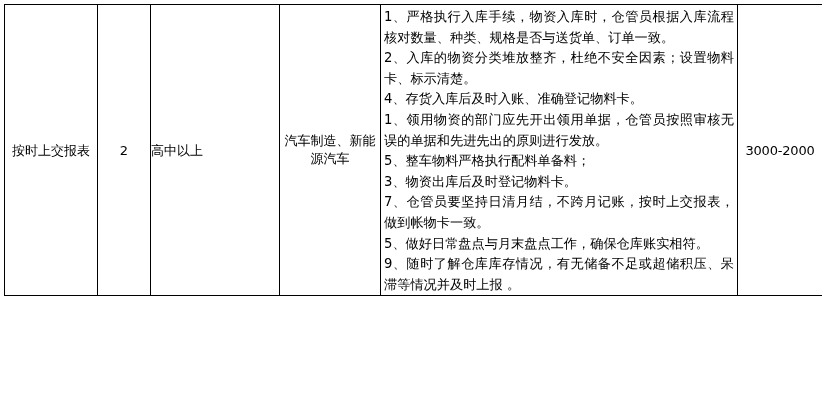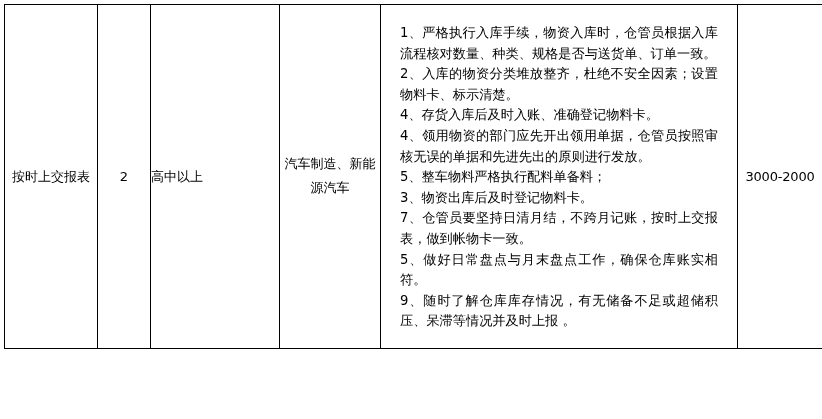--- a/index.html
+++ b/index.html
@@ -61,24 +61,24 @@
   }
   td.c-salary {
     width: 84px;
     text-align: center;
     font-size: 13.5px;
     letter-spacing: -0.2px;
   }
   .industry-text {
     display: block;
     text-align: center;
-    line-height: 24px;
+    line-height: 18px;
   }
   .duties-list {
-    margin: 16px;
+    margin: 0;
     padding: 2px 3px 0 3px;
     list-style: none;
   }
   .duties-list li {
     margin: 0;
     padding: 0;
     font-size: 13.2px;
     line-height: 20.6px;
     text-align: justify;
     text-justify: inter-ideograph;
@@ -99,21 +99,21 @@
         <td class="c-count">2</td>
         <td class="c-education">高中以上</td>
         <td class="c-industry">
           <span class="industry-text">汽车制造、新能源汽车</span>
         </td>
         <td class="c-duties">
           <ul class="duties-list">
             <li>1、严格执行入库手续，物资入库时，仓管员根据入库流程核对数量、种类、规格是否与送货单、订单一致。</li>
             <li>2、入库的物资分类堆放整齐，杜绝不安全因素；设置物料卡、标示清楚。</li>
             <li>4、存货入库后及时入账、准确登记物料卡。</li>
-            <li>4、领用物资的部门应先开出领用单据，仓管员按照审核无误的单据和先进先出的原则进行发放。</li>
+            <li>1、领用物资的部门应先开出领用单据，仓管员按照审核无误的单据和先进先出的原则进行发放。</li>
             <li>5、整车物料严格执行配料单备料；</li>
             <li>3、物资出库后及时登记物料卡。</li>
             <li>7、仓管员要坚持日清月结，不跨月记账，按时上交报表，做到帐物卡一致。</li>
             <li>5、做好日常盘点与月末盘点工作，确保仓库账实相符。</li>
             <li>9、随时了解仓库库存情况，有无储备不足或超储积压、呆滞等情况并及时上报 。</li>
           </ul>
         </td>
         <td class="c-salary">3000-2000</td>
       </tr>
     </tbody>

